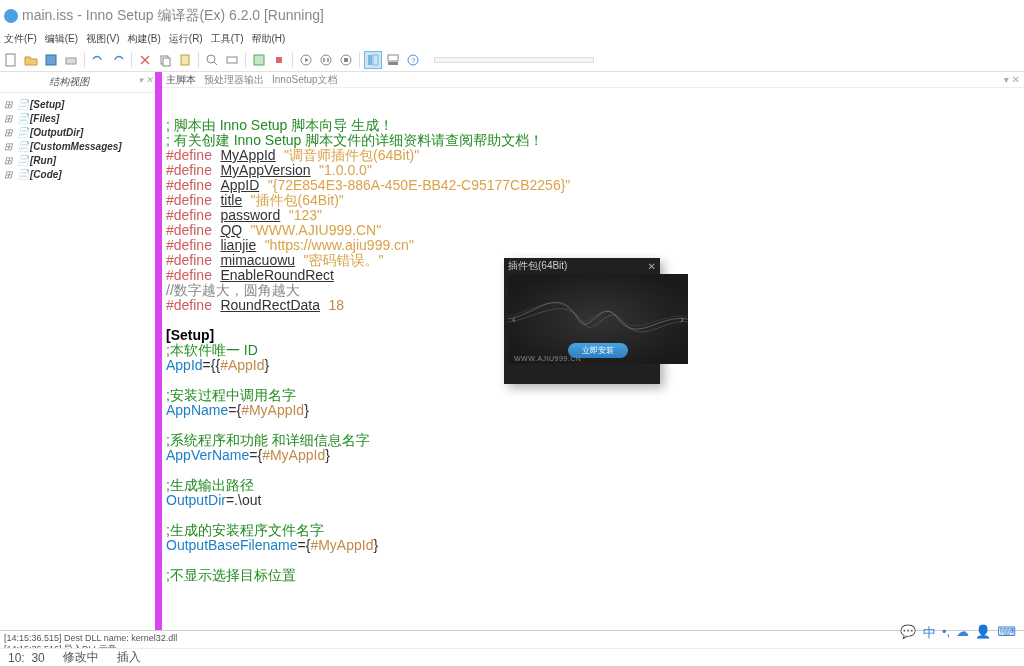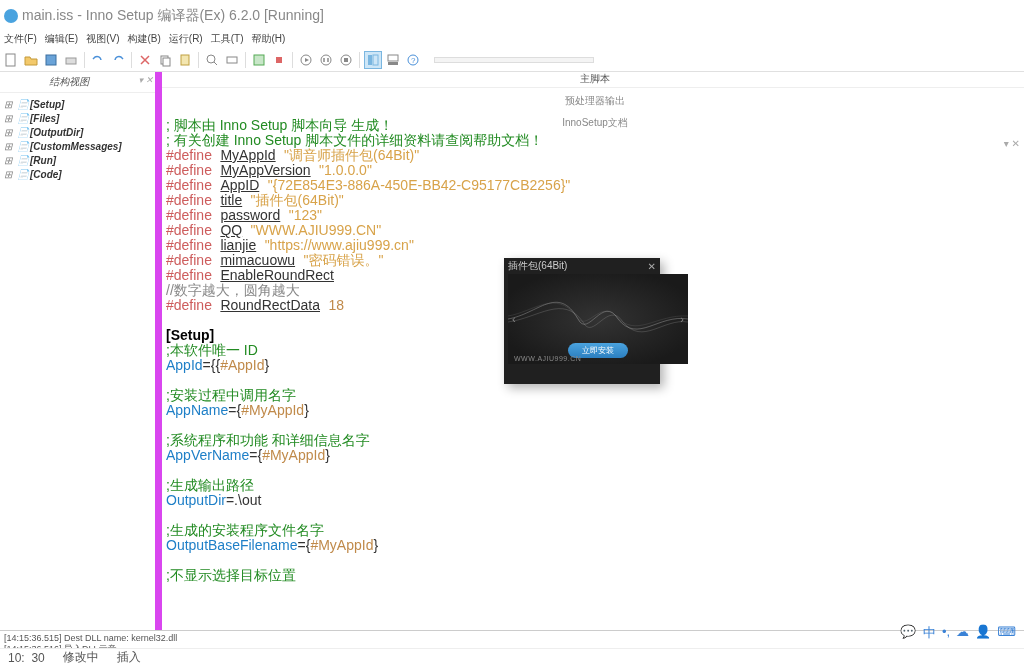--- a/index.html
+++ b/index.html
@@ -19,21 +19,21 @@
 .main { display: flex; height: 558px; }
 .sidebar { width: 162px; border-right: 7px solid #d946ef; background: #fff; font-style: italic; }
 .sidebar-header { text-align: center; font-size: 10px; padding: 3px 0; color: #555; border-bottom: 1px solid #eee; }
 .sidebar-header .panelicons { float: right; font-size: 9px; color: #aaa; padding-right: 2px; }
 .tree { padding: 4px 0 0 4px; }
 .tree-item { display: flex; align-items: center; gap: 3px; height: 14px; font-size: 10px; cursor: pointer; }
 .tree-item .exp { color: #888; width: 10px; }
 .tree-item .ico { width: 10px; height: 10px; display: inline-block; }
 
 .editor-area { flex: 1; display: flex; flex-direction: column; }
-.tabbar { height: 16px; display: flex; align-items: center; font-size: 10px; color: #888; padding-left: 4px; gap: 8px; border-bottom: 1px solid #eee; flex-direction: column; }
+.tabbar { height: 16px; display: flex; align-items: center; font-size: 10px; color: #888; padding-left: 4px; gap: 8px; border-bottom: 1px solid #eee; }
 .tabbar .tab.active { color: #555; }
 .panelicon-right { margin-left: auto; margin-right: 4px; color: #aaa; }
 
 .code { flex: 1; padding: 30px 0 0 4px; font-family: Consolas, monospace; font-size: 14px; line-height: 15px; white-space: pre; overflow: hidden; position: relative; }
 .c-cmt { color: #228B22; }
 .c-def { color: #cd5c5c; }
 .c-defname { color: #333; text-decoration: underline; }
 .c-str { color: #d8a34a; }
 .c-sect { font-weight: bold; color: #000; }
 .c-key { color: #1e7fc7; }

